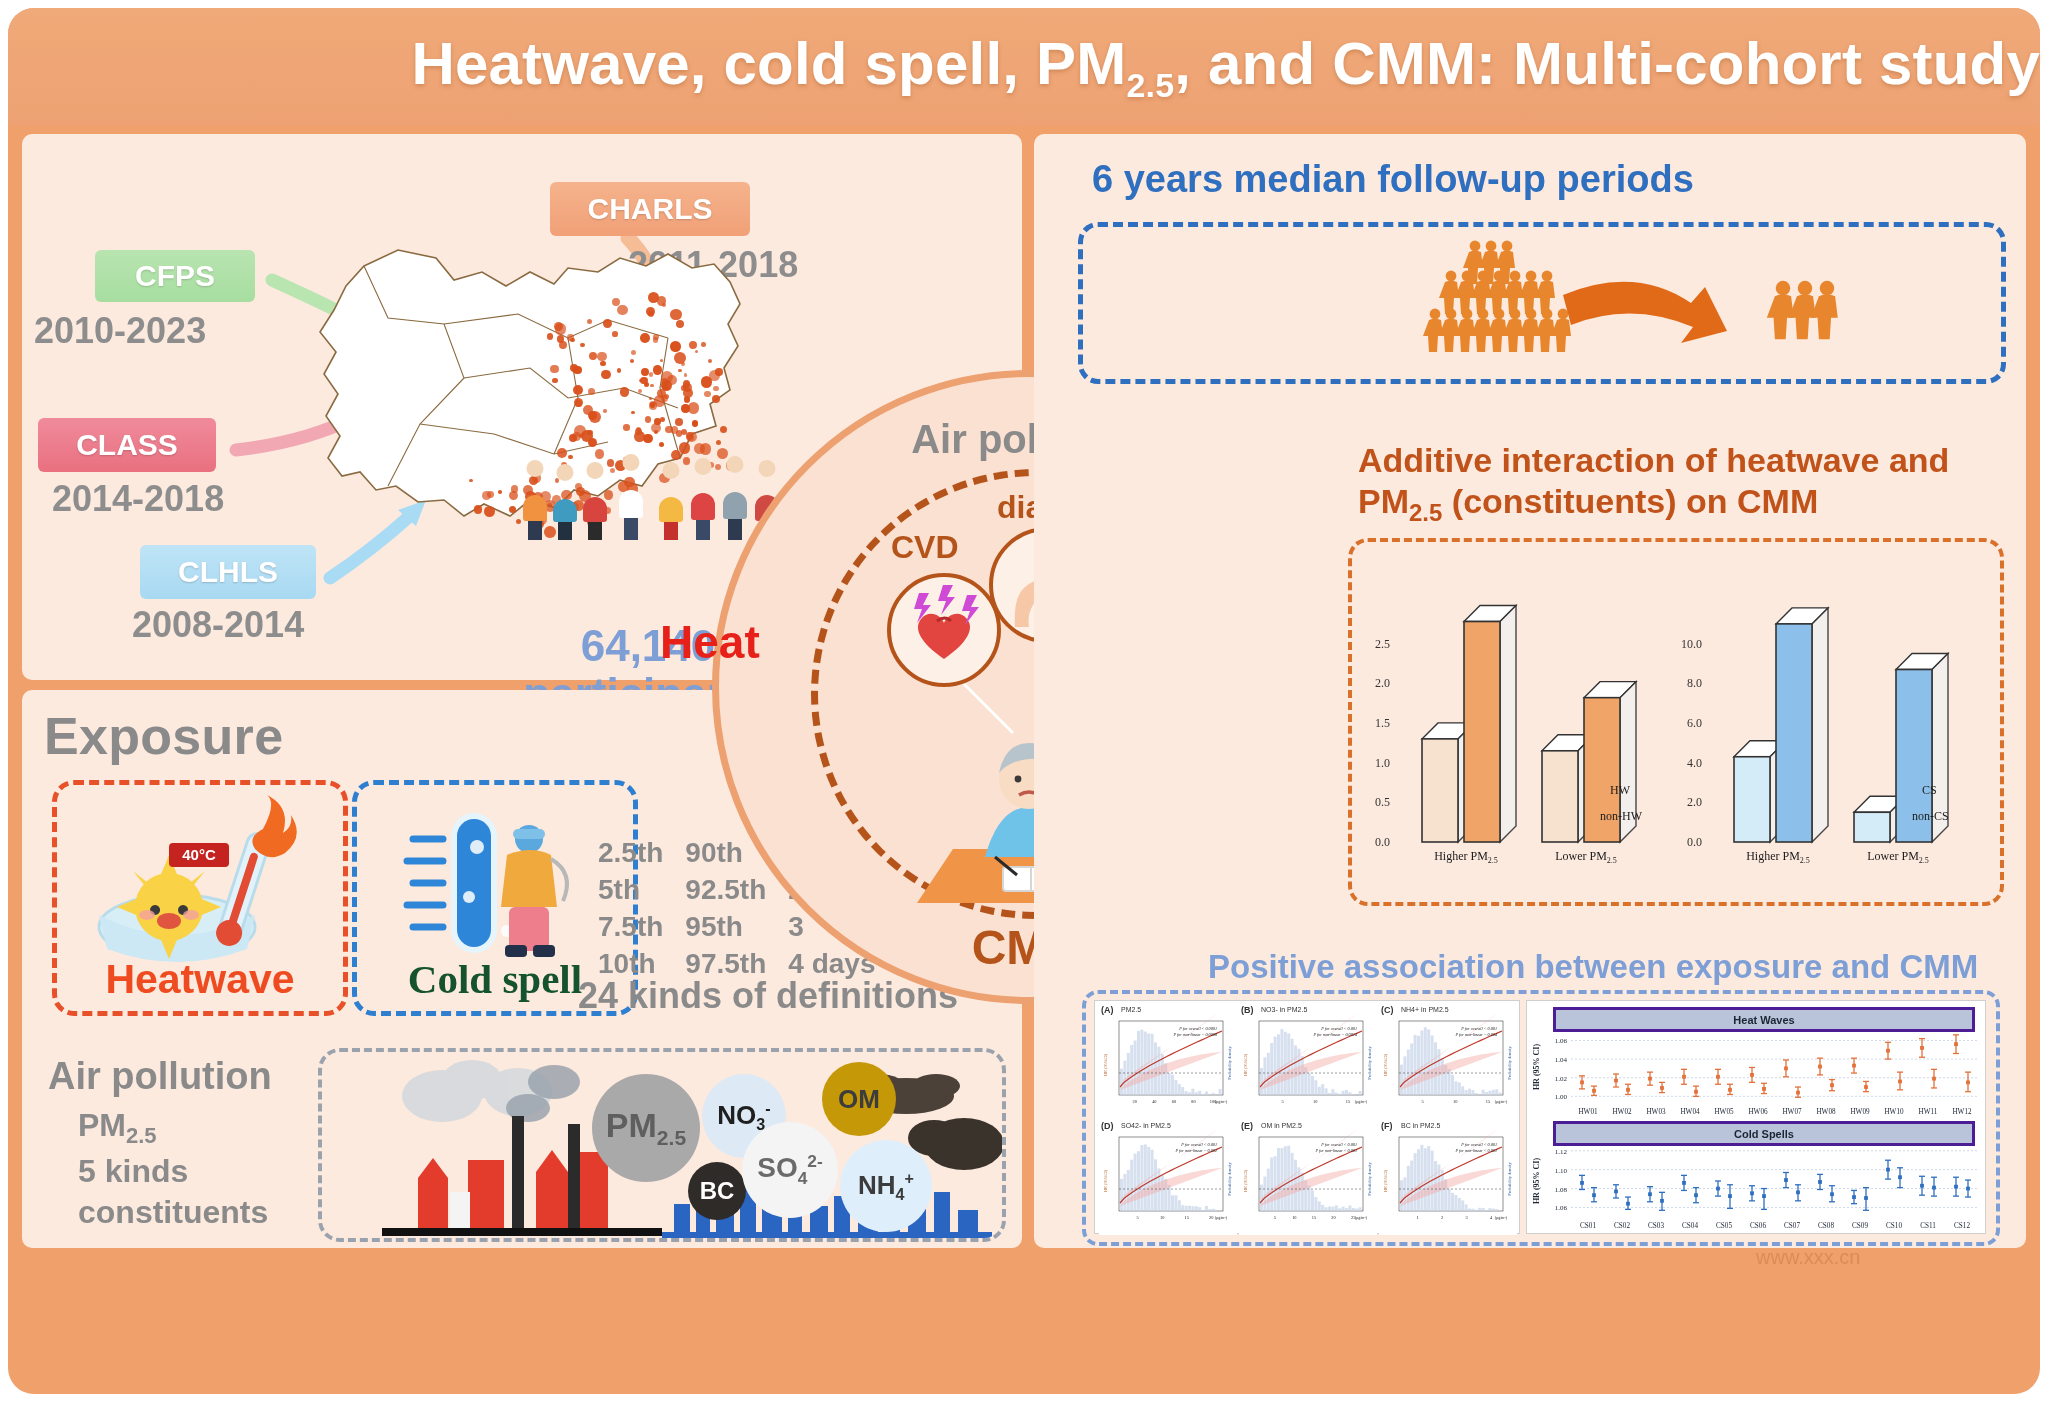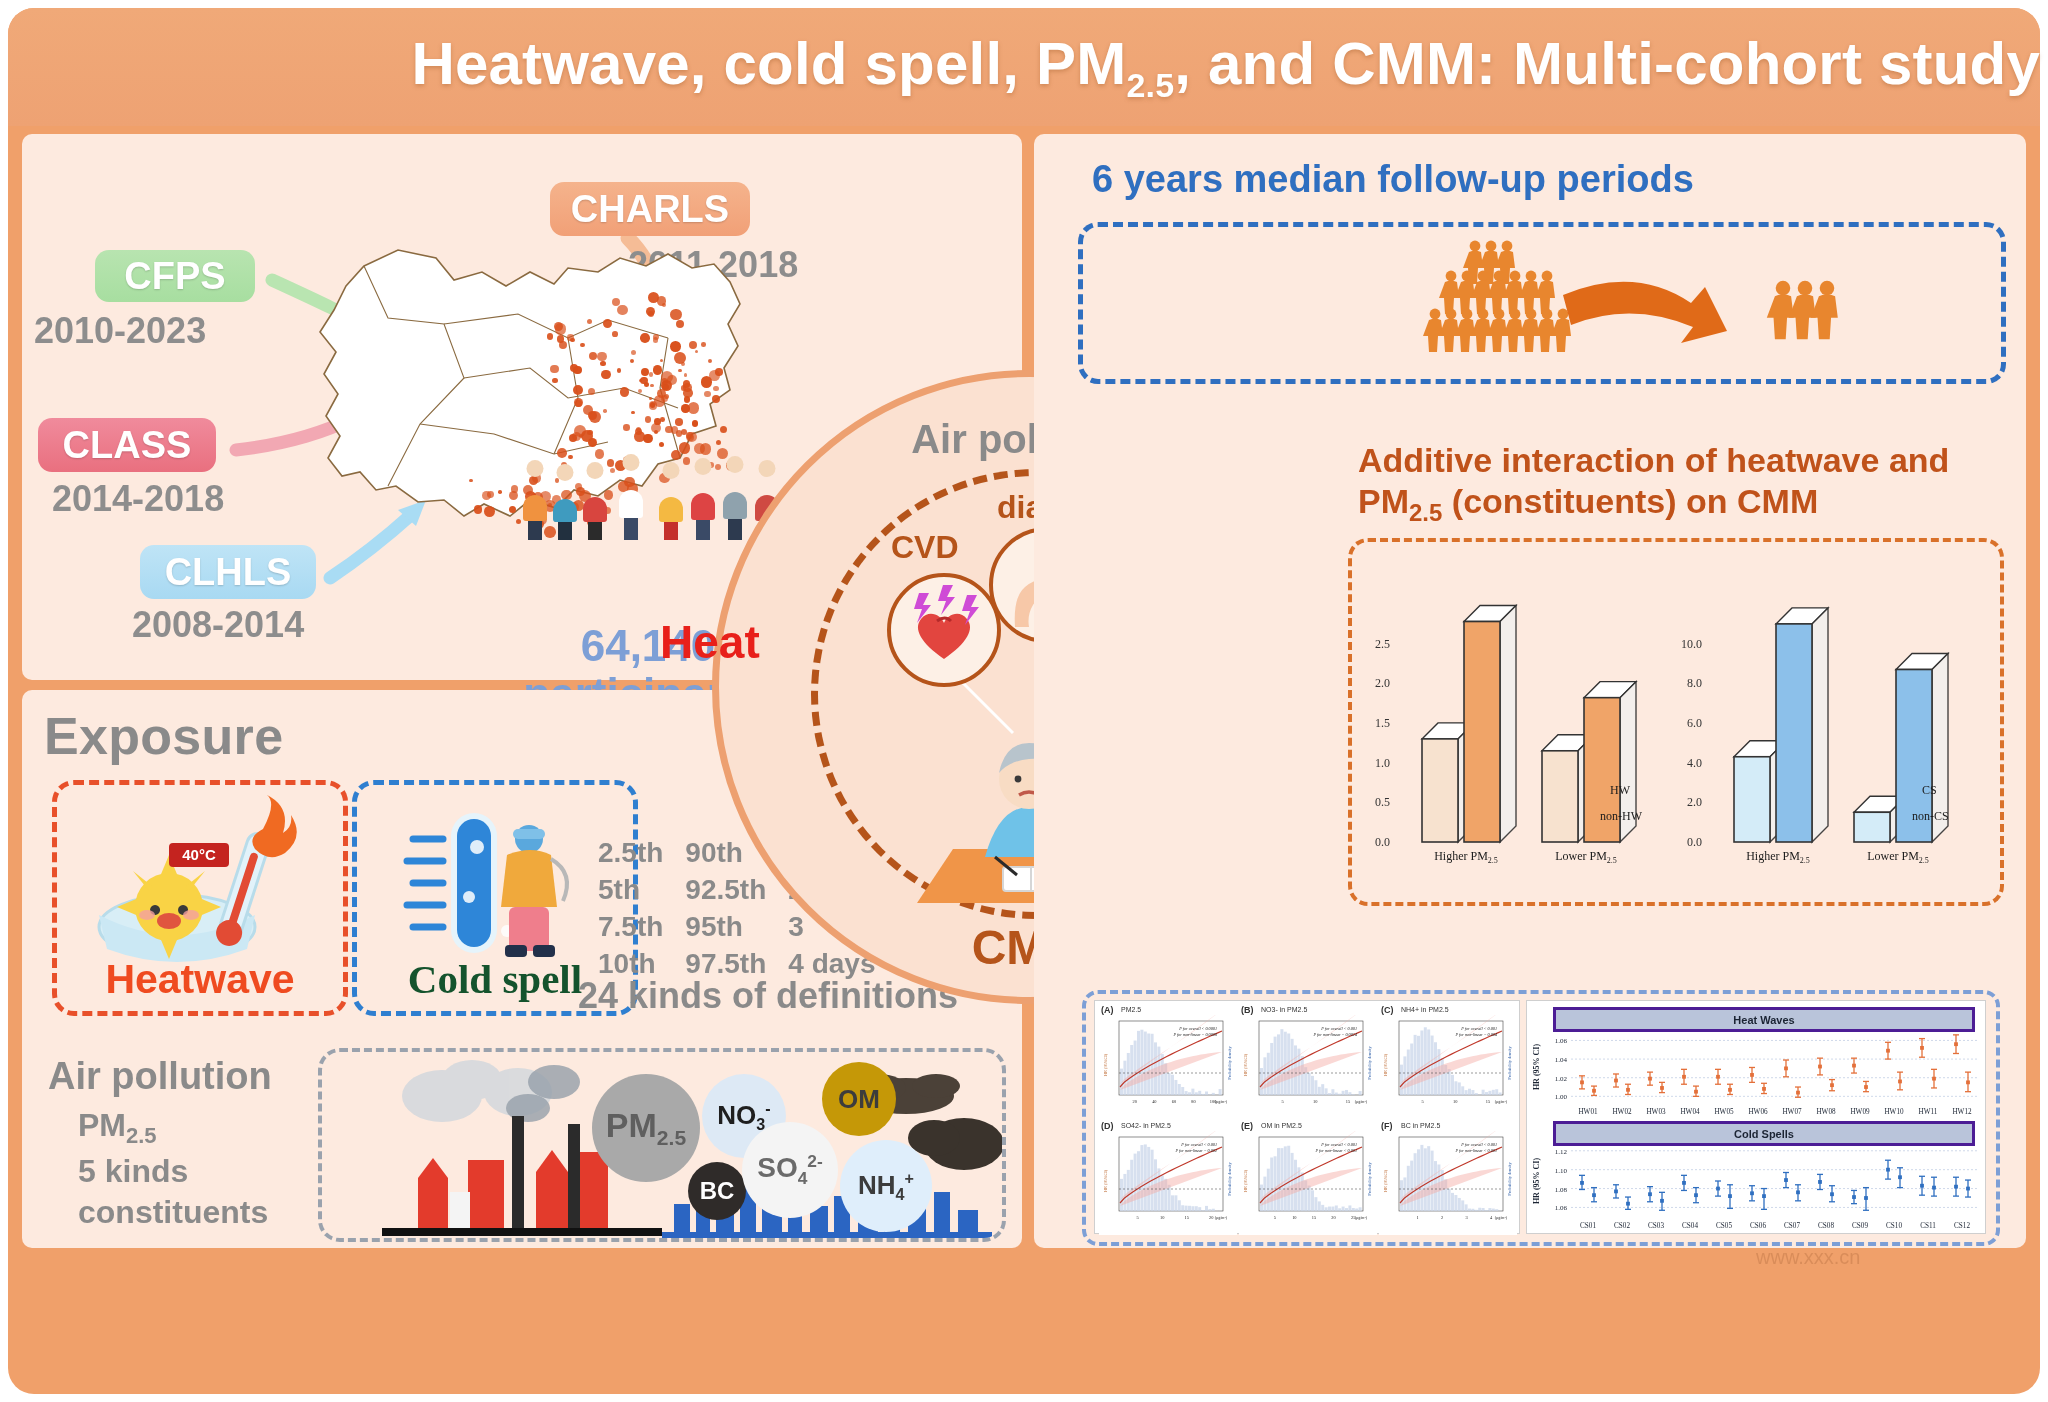--- a/index.html
+++ b/index.html
@@ -32,21 +32,21 @@
   .p-population{left:22px;top:134px;width:1000px;height:546px;}
   .p-exposure  {left:22px;top:690px;width:1000px;height:558px;}
   .p-results   {left:1034px;top:134px;width:992px;height:1114px;}
 
   .panel-title{position:absolute;font-weight:bold;letter-spacing:.3px;}
   .t-population{left:44px;top:150px;font-size:52px;color:#7d9fd6;}
   .t-exposure  {left:44px;top:706px;font-size:52px;color:#8a8a8a;}
   .t-results   {left:1836px;top:152px;font-size:54px;color:#cc5a17;}
 
   
-  .chip{position:absolute;border-radius:14px;color:#fff;font-size:38px;font-weight:bold;
+  .chip{position:absolute;border-radius:6px;color:#fff;font-size:30px;font-weight:bold;
         display:flex;align-items:center;justify-content:center;
         text-shadow:0 1px 2px rgba(0,0,0,.18);}
   .chip-cfps {left:95px; top:250px; width:160px;height:52px;
               background:linear-gradient(180deg,#b8e4b0,#a7dea0);}
   .chip-class{left:38px; top:418px; width:178px;height:54px;
               background:linear-gradient(180deg,#f08b9c,#e9707f);}
   .chip-clhls{left:140px;top:545px; width:176px;height:54px;
               background:linear-gradient(180deg,#bfe4f6,#a8d9f2);}
   .chip-charls{left:550px;top:182px; width:200px;height:54px;
               background:linear-gradient(180deg,#f5b38c,#f1a077);}
@@ -817,20 +817,21 @@
         <rect x="502" y="270.2586206896552" width="36" height="29.74137931034483" fill="#d4ecf8" stroke="#333" stroke-width="1.6"></rect>
         <polygon points="544,127.5 560,111.5 596,111.5 580,127.5" fill="#ffffff" stroke="#333" stroke-width="1.4"></polygon>
         <polygon points="580,127.5 596,111.5 596,284 580,300" fill="#f3f0ee" stroke="#333" stroke-width="1.4" opacity="0.9"></polygon>
         <rect x="544" y="127.5" width="36" height="172.5" fill="#8cc0ea" stroke="#333" stroke-width="1.6"></rect>
         <text x="546" y="318" font-size="12" fill="#1b1b1b" text-anchor="middle" font-family="Liberation Serif, serif">Lower PM<tspan font-size="8" dy="3">2.5</tspan></text>
         <text x="570" y="252" font-size="12" fill="#1b1b1b" font-family="Liberation Serif, serif">CS</text>
         <text x="560" y="278" font-size="12" fill="#1b1b1b" font-family="Liberation Serif, serif">non-CS</text>
       </svg>
   </div>
 
+  <div class="pa-title">Positive association between exposure and CMM</div>
   <div class="pa-box">
     <div class="pa-left" id="rcsgrid">
         <div class="minip" style="left: 4px; top: 4px; width: 138px; height: 114px;">
           <div class="mlab">(A)</div>
           <div class="mname">PM2.5</div>
           <svg viewBox="0 0 138 100" style="position:absolute;left:0;top:10px;width:138px;height:100px;">
             <rect x="20" y="6" width="104" height="74" fill="#fff" stroke="#444" stroke-width="0.6"></rect>
             <rect x="21" y="53.596532719814" width="3" height="26.403467280186" fill="#c9d6ea" opacity="0.75"></rect>
             <rect x="24.4" y="45.69827359614127" width="3" height="34.30172640385873" fill="#c9d6ea" opacity="0.75"></rect>
             <rect x="27.8" y="37.95843386563021" width="3" height="42.04156613436979" fill="#c9d6ea" opacity="0.75"></rect>

